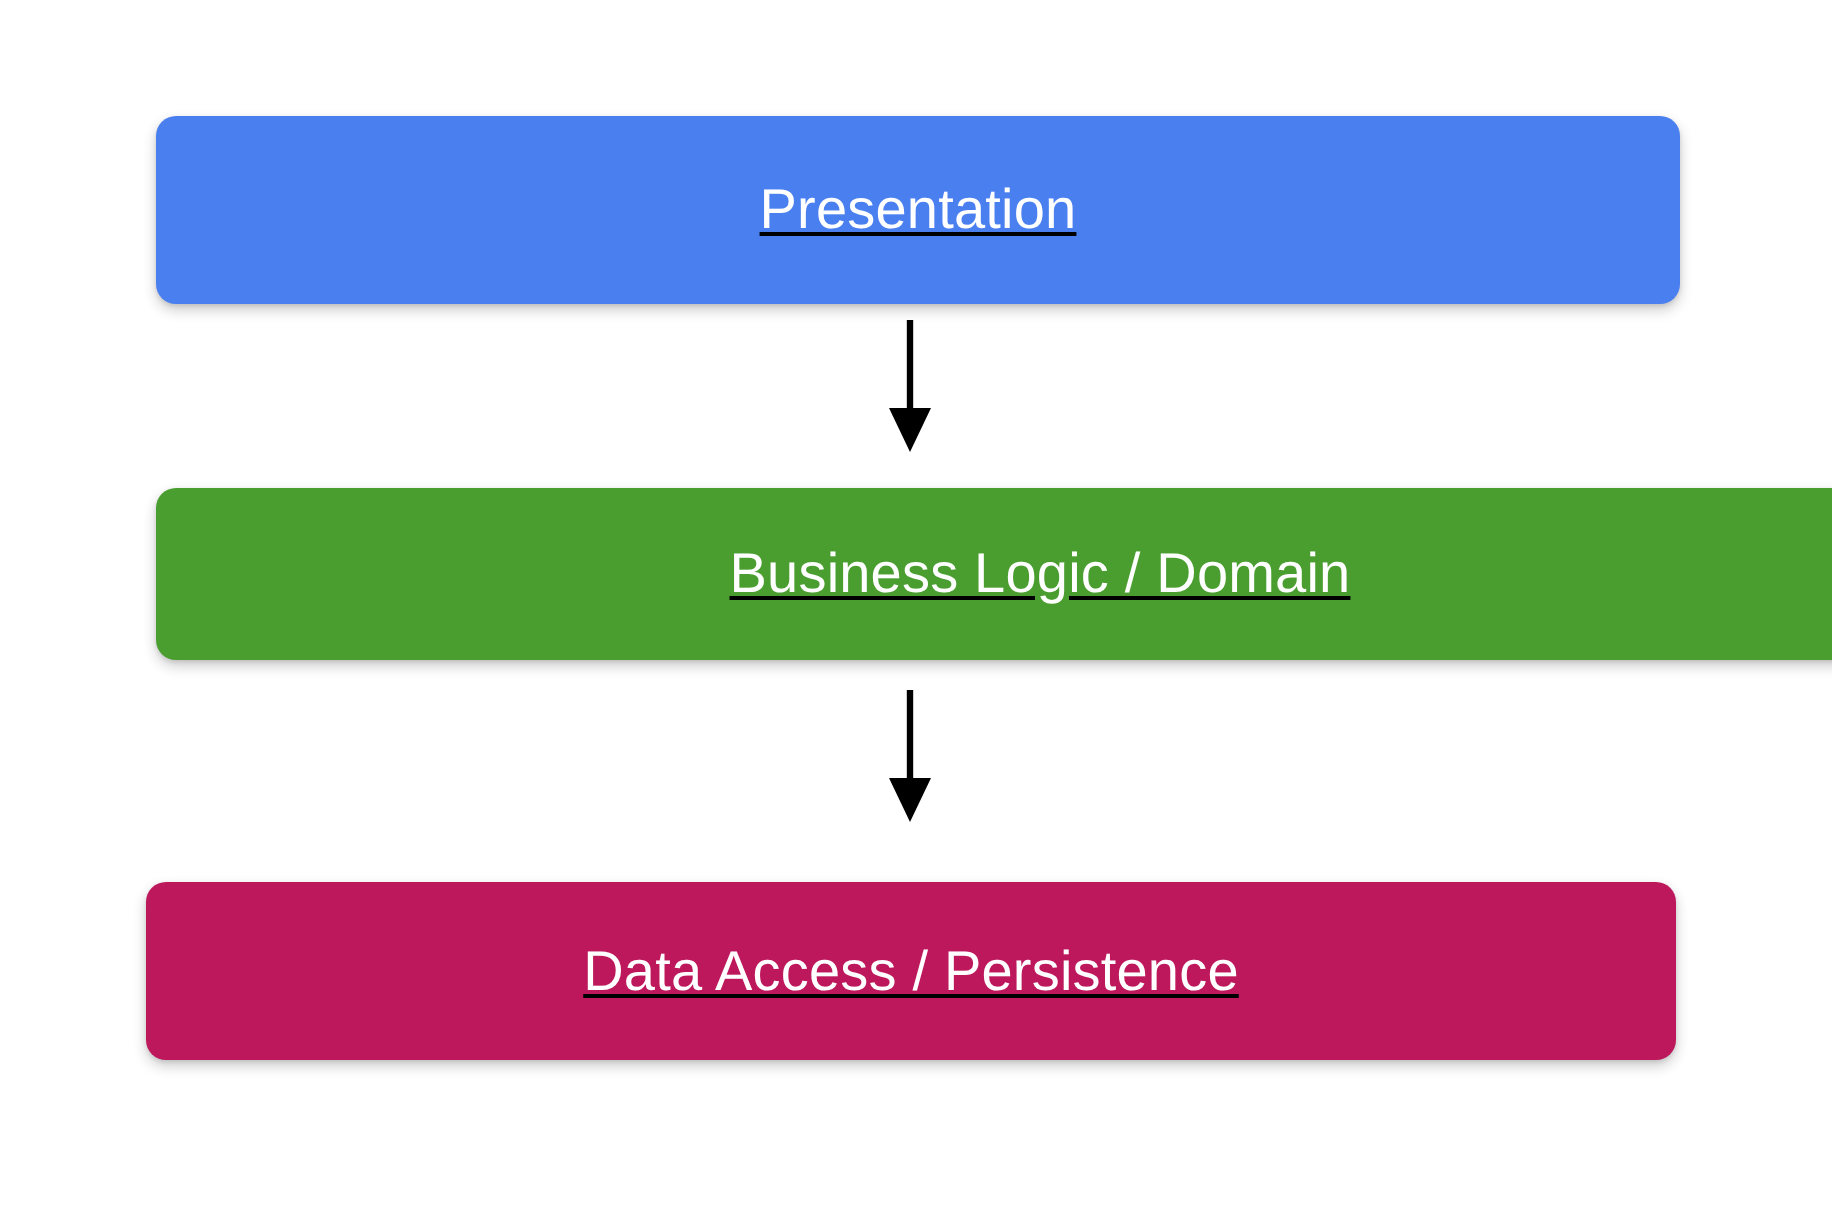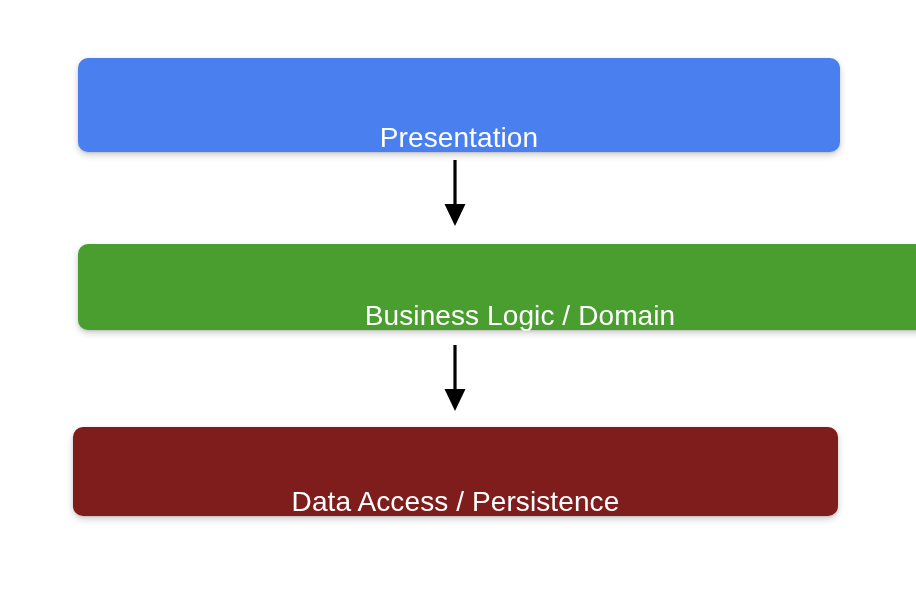--- a/index.html
+++ b/index.html
@@ -14,26 +14,27 @@
   #diagram-canvas {
     position: relative;
     width: 916px;
     height: 606px;
     background: #ffffff;
     overflow: hidden;
   }
   .layer-box {
     position: absolute;
     display: flex;
-    align-items: flex-end;
+    align-items: center;
     justify-content: center;
     border-radius: 10px;
     box-shadow: 0 3px 7px rgba(0, 0, 0, 0.20),
                 0 1px 2px rgba(0, 0, 0, 0.10);
     box-sizing: border-box;
+    text-decoration: underline;
   }
   .layer-label {
     color: #ffffff;
     font-family: "Liberation Sans", sans-serif;
     font-size: 28px;
     font-weight: 400;
     line-height: 1;
     letter-spacing: 0.1px;
     white-space: nowrap;
     text-align: center;
@@ -84,17 +85,17 @@
 
   <div class="layer-box" id="box-business-logic" style="background-color: rgb(74, 158, 47);">
     <span class="layer-label" style="color: rgb(255, 255, 255);">Business Logic / Domain</span>
   </div>
 
   <svg class="flow-arrow" id="arrow-business-to-data" viewBox="0 0 50 68">
     <line x1="25" y1="0" x2="25" y2="48" stroke="#000000" stroke-width="3.2"></line>
     <polygon points="25,66 14.5,44 35.5,44" fill="#000000"></polygon>
   </svg>
 
-  <div class="layer-box" id="box-data-access" style="background-color: #7f1d1d;">
+  <div class="layer-box" id="box-data-access" style="background-color: #be185d; margin-top: 14px;">
     <span class="layer-label" style="color: rgb(255, 255, 255);">Data Access / Persistence</span>
   </div>
 
 </div>
 
 </body></html>

